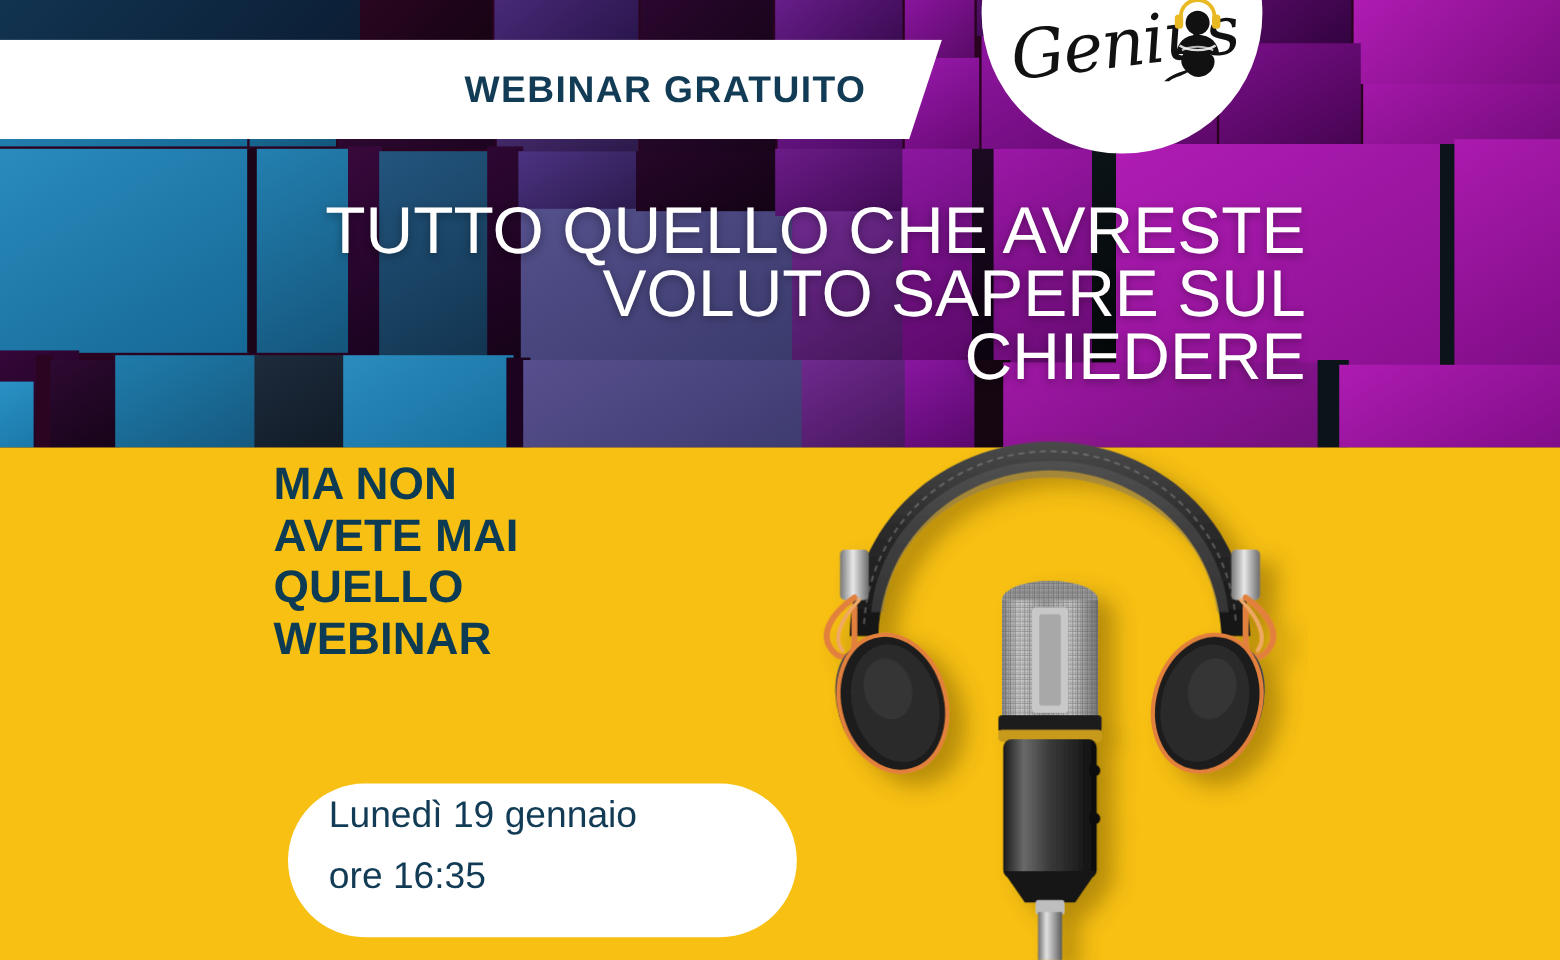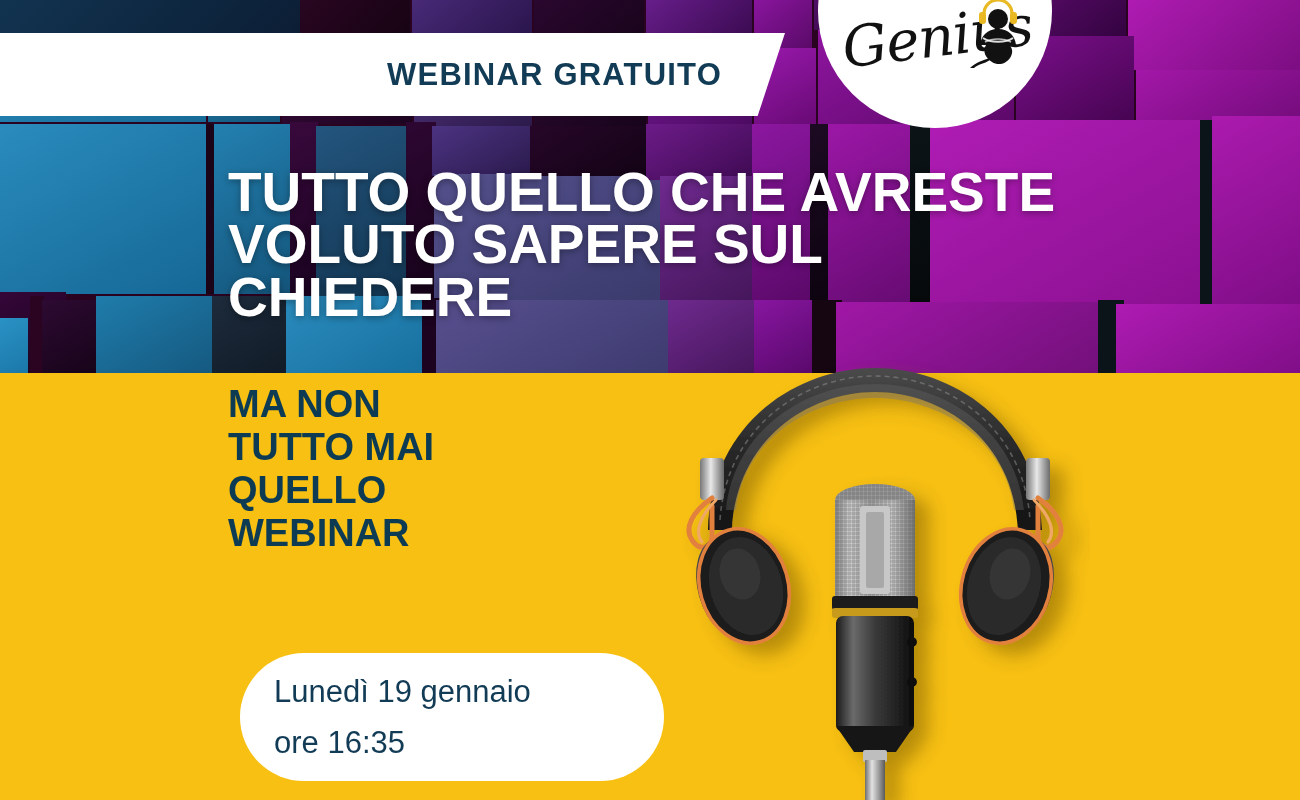--- a/index.html
+++ b/index.html
@@ -68,45 +68,46 @@
     transform:rotate(-7deg);
   }
   .genie { position:absolute; left:152px; top:-2px; width:56px; height:70px; }
 
   
   .headline {
     position:absolute; left:228px; top:166px;
     width:860px;
     color:#FFFFFF;
     font-size:55px;
-    font-weight:bold;
+    font-weight:normal;
     line-height:0.95;
     letter-spacing:0px;
     text-shadow:0 2px 7px rgba(0,0,0,0.35);
+    text-align:right;
   }
   .headline div { white-space:nowrap; }
 
   
   .subhead {
     position:absolute; left:228px; top:383px;
     color:#0D3B53;
     font-size:38px;
     font-weight:bold;
     line-height:1.13;
     letter-spacing:0px;
   }
   .subhead div { white-space:nowrap; }
 
   
   .date-pill {
     position:absolute; left:240px; top:653px;
     width:424px; height:128px;
     background:#FFFFFF;
     border-radius:64px;
-    display:flex; flex-direction:column; justify-content:center;
+    display:flex; flex-direction:column; justify-content:flex-start;
     padding-left:34px;
   }
   .date-pill div {
     color:#123B55;
     font-size:31px;
     line-height:1.65;
     white-space:nowrap;
   }
 
   
@@ -317,21 +318,21 @@
   </div>
 
   <div class="headline">
     <div>TUTTO QUELLO CHE AVRESTE</div>
     <div>VOLUTO SAPERE SUL</div>
     <div>CHIEDERE</div>
   </div>
 
   <div class="subhead">
     <div>MA NON</div>
-    <div>TUTTO MAI</div>
+    <div>AVETE MAI</div>
     <div>QUELLO</div>
     <div>WEBINAR</div>
   </div>
 
   <div class="date-pill">
     <div>Lunedì 19 gennaio</div>
     <div>ore 16:35</div>
   </div>
 
 </div>

